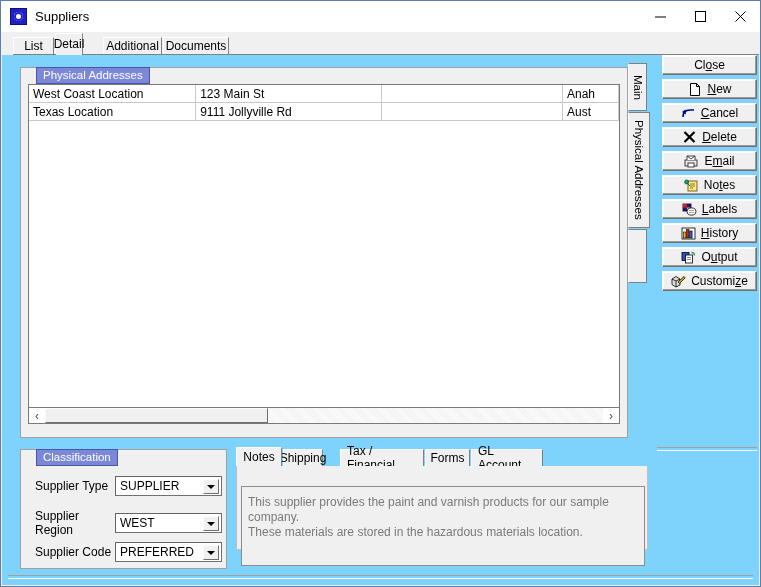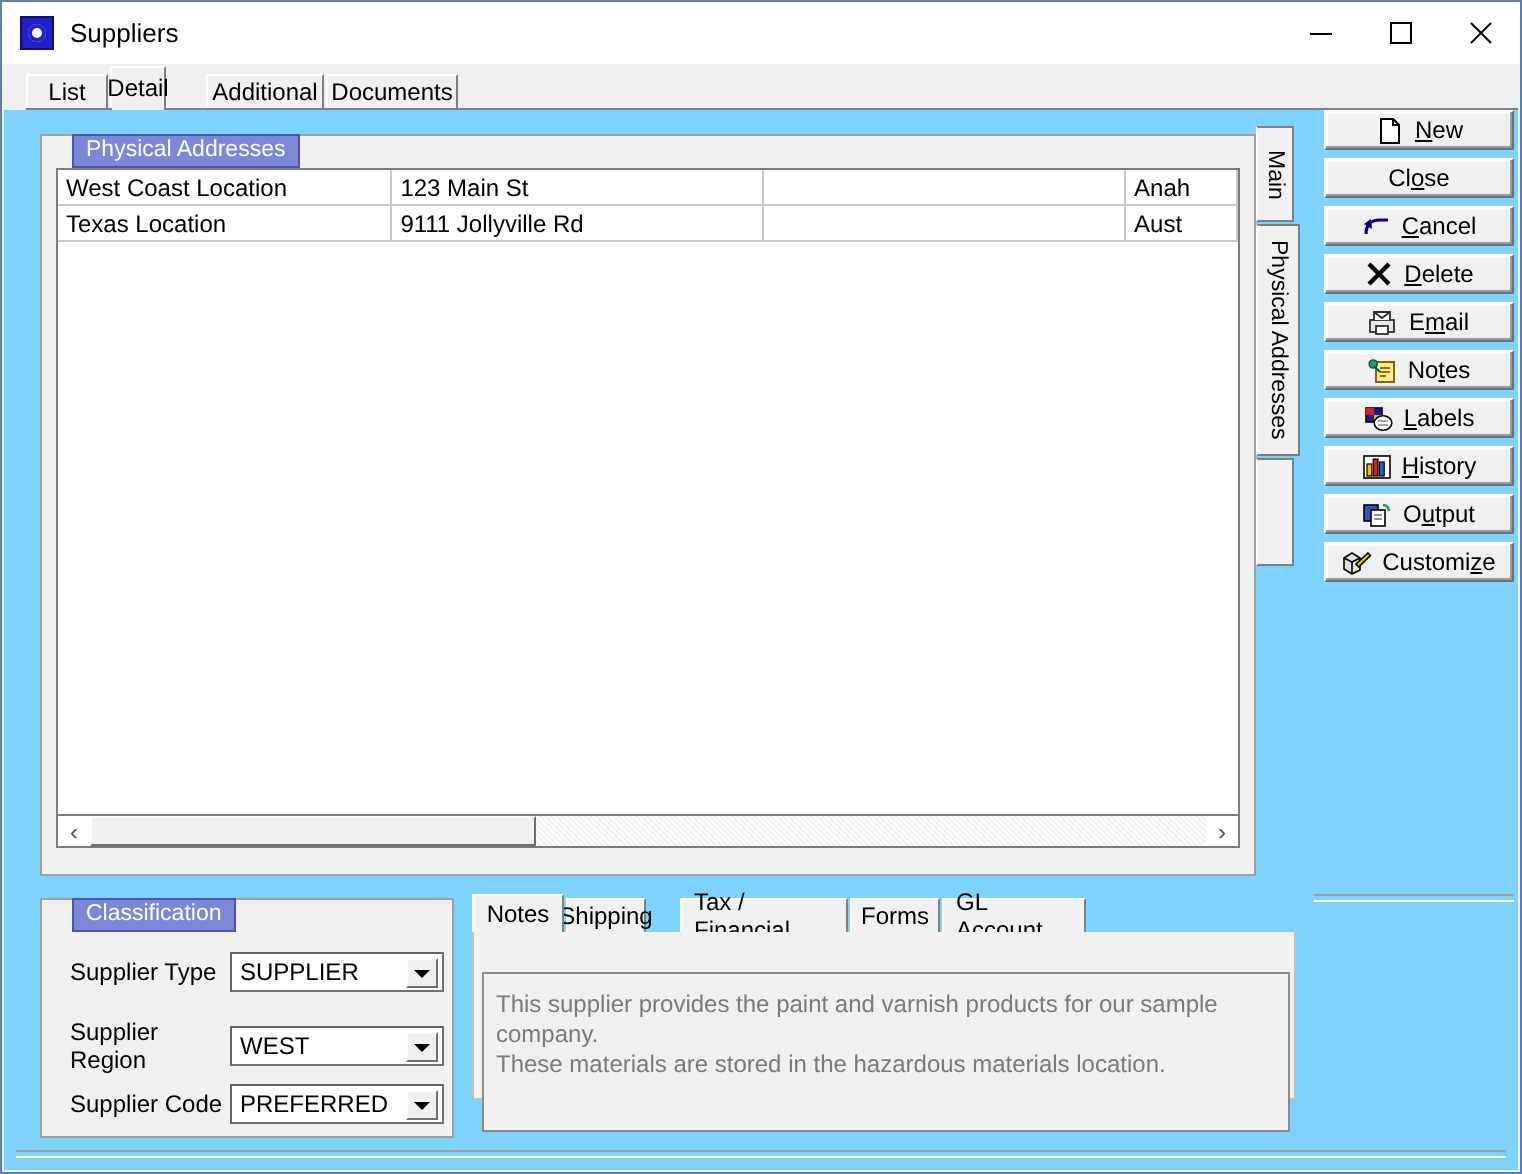--- a/index.html
+++ b/index.html
@@ -335,31 +335,31 @@
       </div>
       <div class="vtab" id="vtab-addr">
         <span>Physical Addresses</span>
       </div>
       <div id="vtab-rest"></div>
     </div>
 
     <div id="btnpanel">
 
       <div class="pbtn">
+        <span class="blabel">Cl<u>o</u>se</span>
+      </div>
+
+      <div class="pbtn">
         <span class="bicon">
           <svg width="12" height="13" viewBox="0 0 12 13">
               <path d="M1.5 0.5 H7.5 L10.5 3.5 V12.5 H1.5 Z" fill="#fff" stroke="#000" stroke-width="1"></path>
               <path d="M7.5 0.5 V3.5 H10.5" fill="none" stroke="#000" stroke-width="1"></path>
             </svg>
         </span>
         <span class="blabel"><u>N</u>ew</span>
-      </div>
-
-      <div class="pbtn">
-        <span class="blabel">Cl<u>o</u>se</span>
       </div>
 
       <div class="pbtn">
         <span class="bicon">
           <svg width="15" height="11" viewBox="0 0 15 11">
               <path d="M2 9 Q2 2 9 2 L13 2" fill="none" stroke="#000080" stroke-width="1.6"></path>
               <path d="M4.5 1.5 L1 4 L5 6.5 Z" fill="#000080"></path>
             </svg>
         </span>
         <span class="blabel"><u>C</u>ancel</span>

